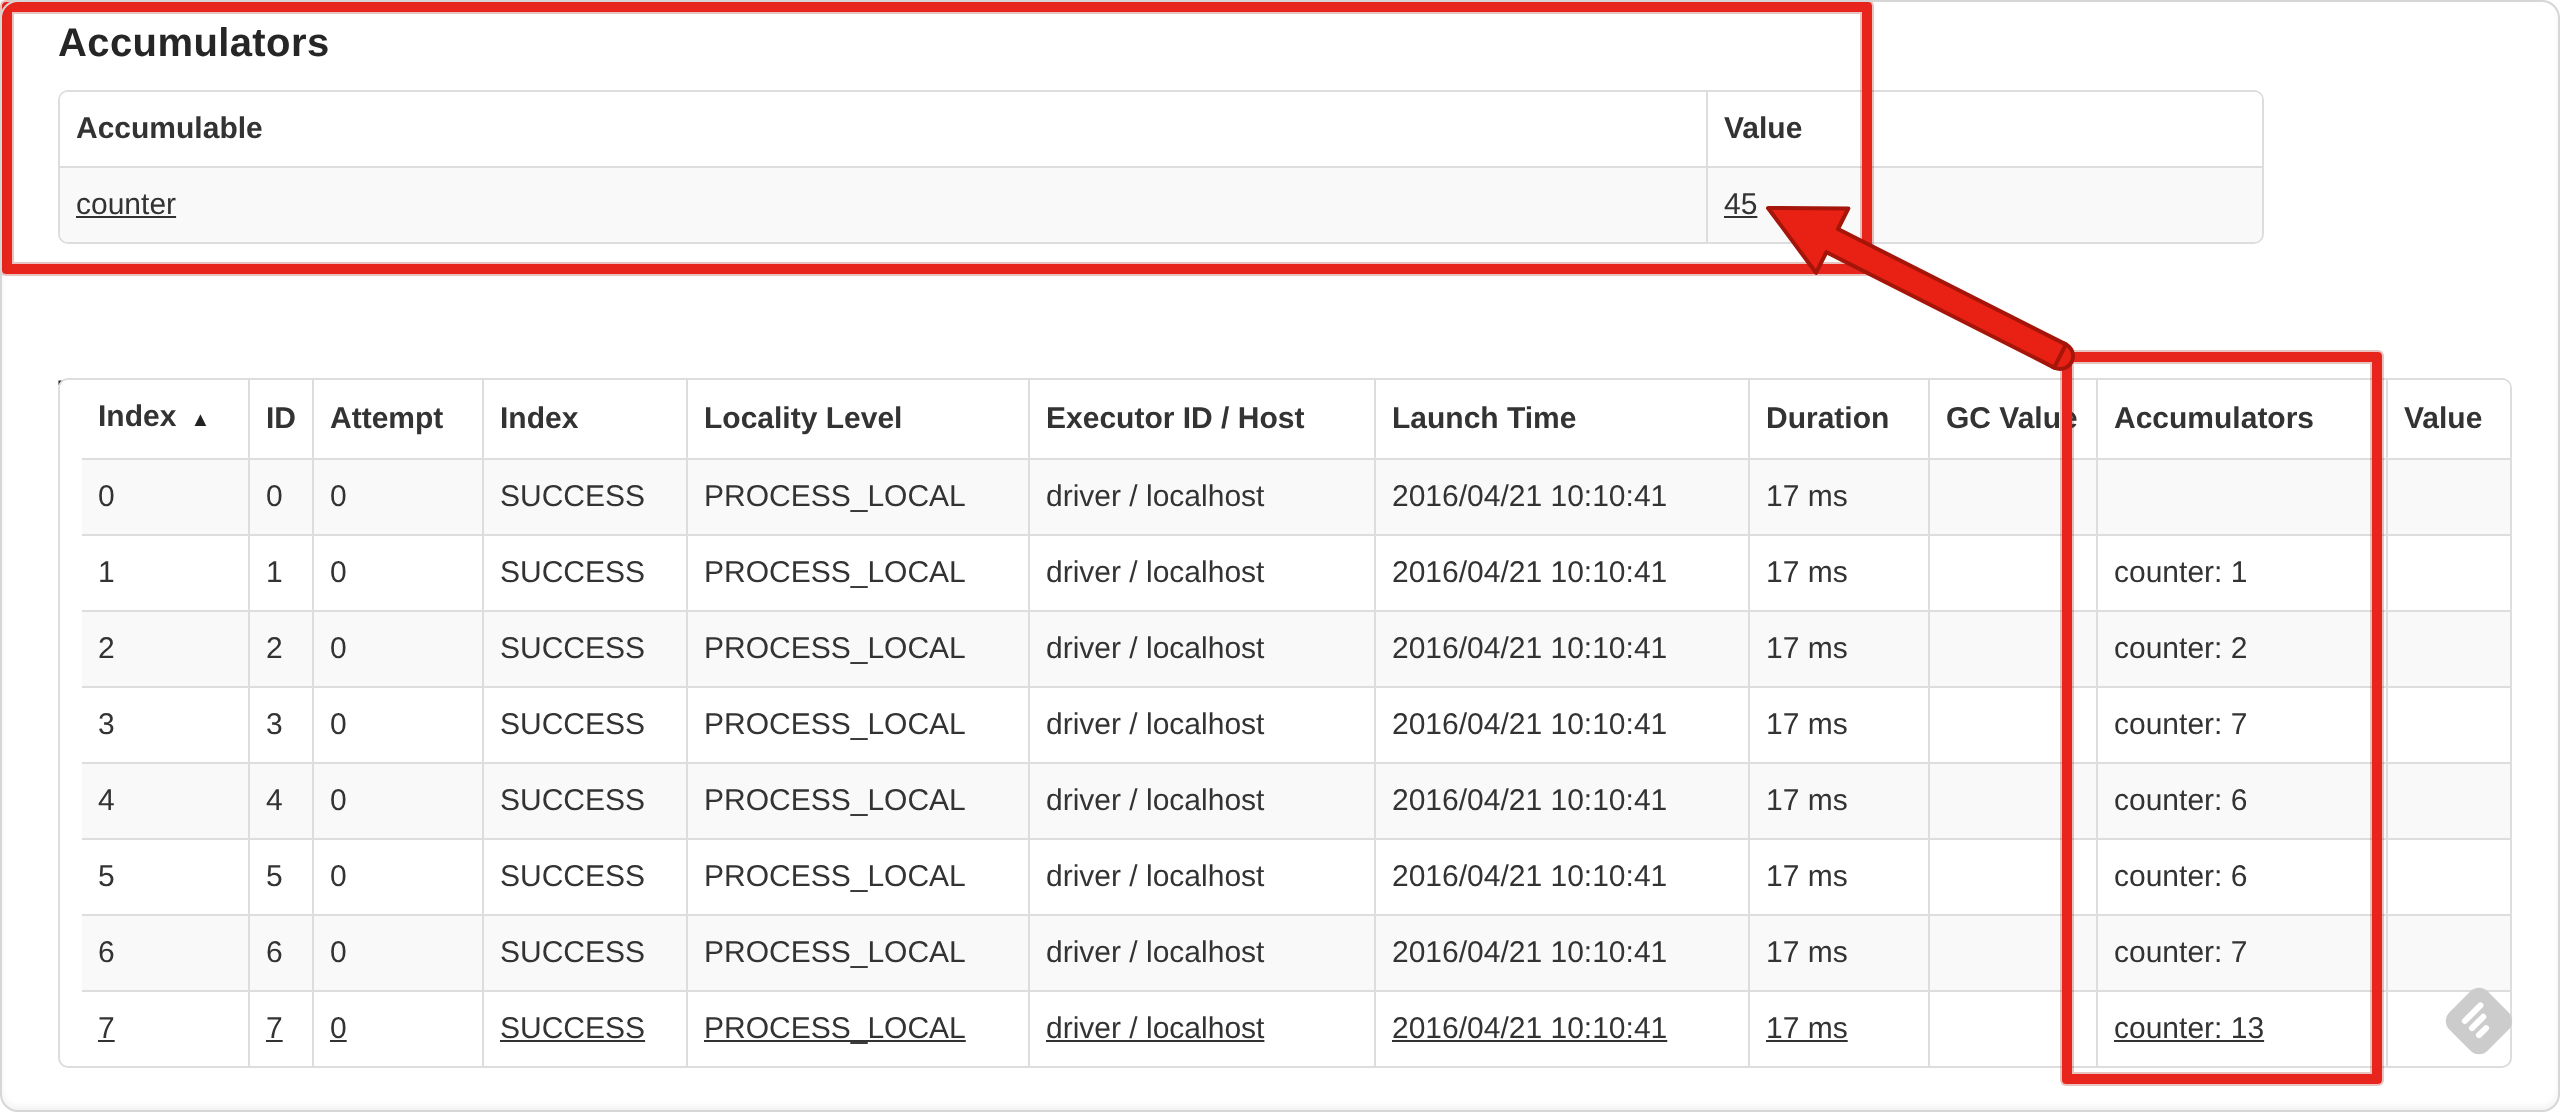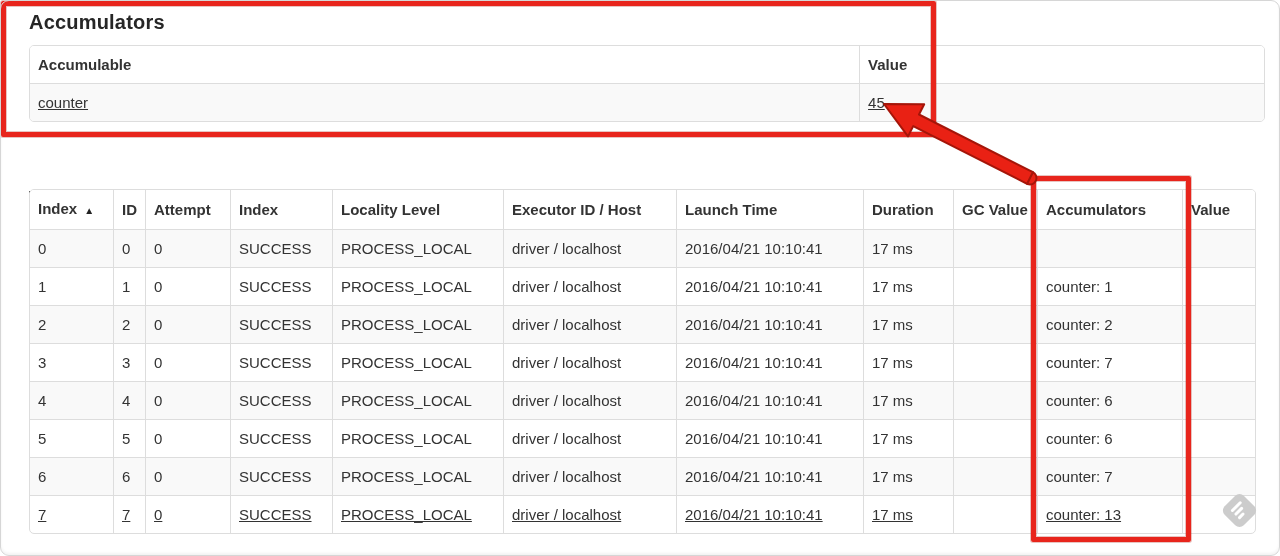--- a/index.html
+++ b/index.html
@@ -41,22 +41,22 @@
   #accumulators-heading { left: 29px; top: 11px; }
   #tasks-heading { left: 29px; top: 155px; margin-top: 32px; }
 
   .table-wrap {
     position: absolute;
     border: 1px solid var(--border);
     border-radius: 5px;
     overflow: hidden;
     background: #ffffff;
   }
-  #accumulators-table-wrap { left: 29px; top: 45px; width: 1236px; }
-  #tasks-table-wrap { left: 29px; top: 189px; width: 1227px; }
+  #accumulators-table-wrap { left: 29px; top: 45px; width: 1103px; }
+  #tasks-table-wrap { left: 29px; top: 189px; width: 1227px; padding-left: 11px; }
 
   table {
     border-collapse: separate;
     border-spacing: 0;
     table-layout: fixed;
     width: 100%;
     font-size: 15px;
     color: var(--text);
   }
   th, td {

